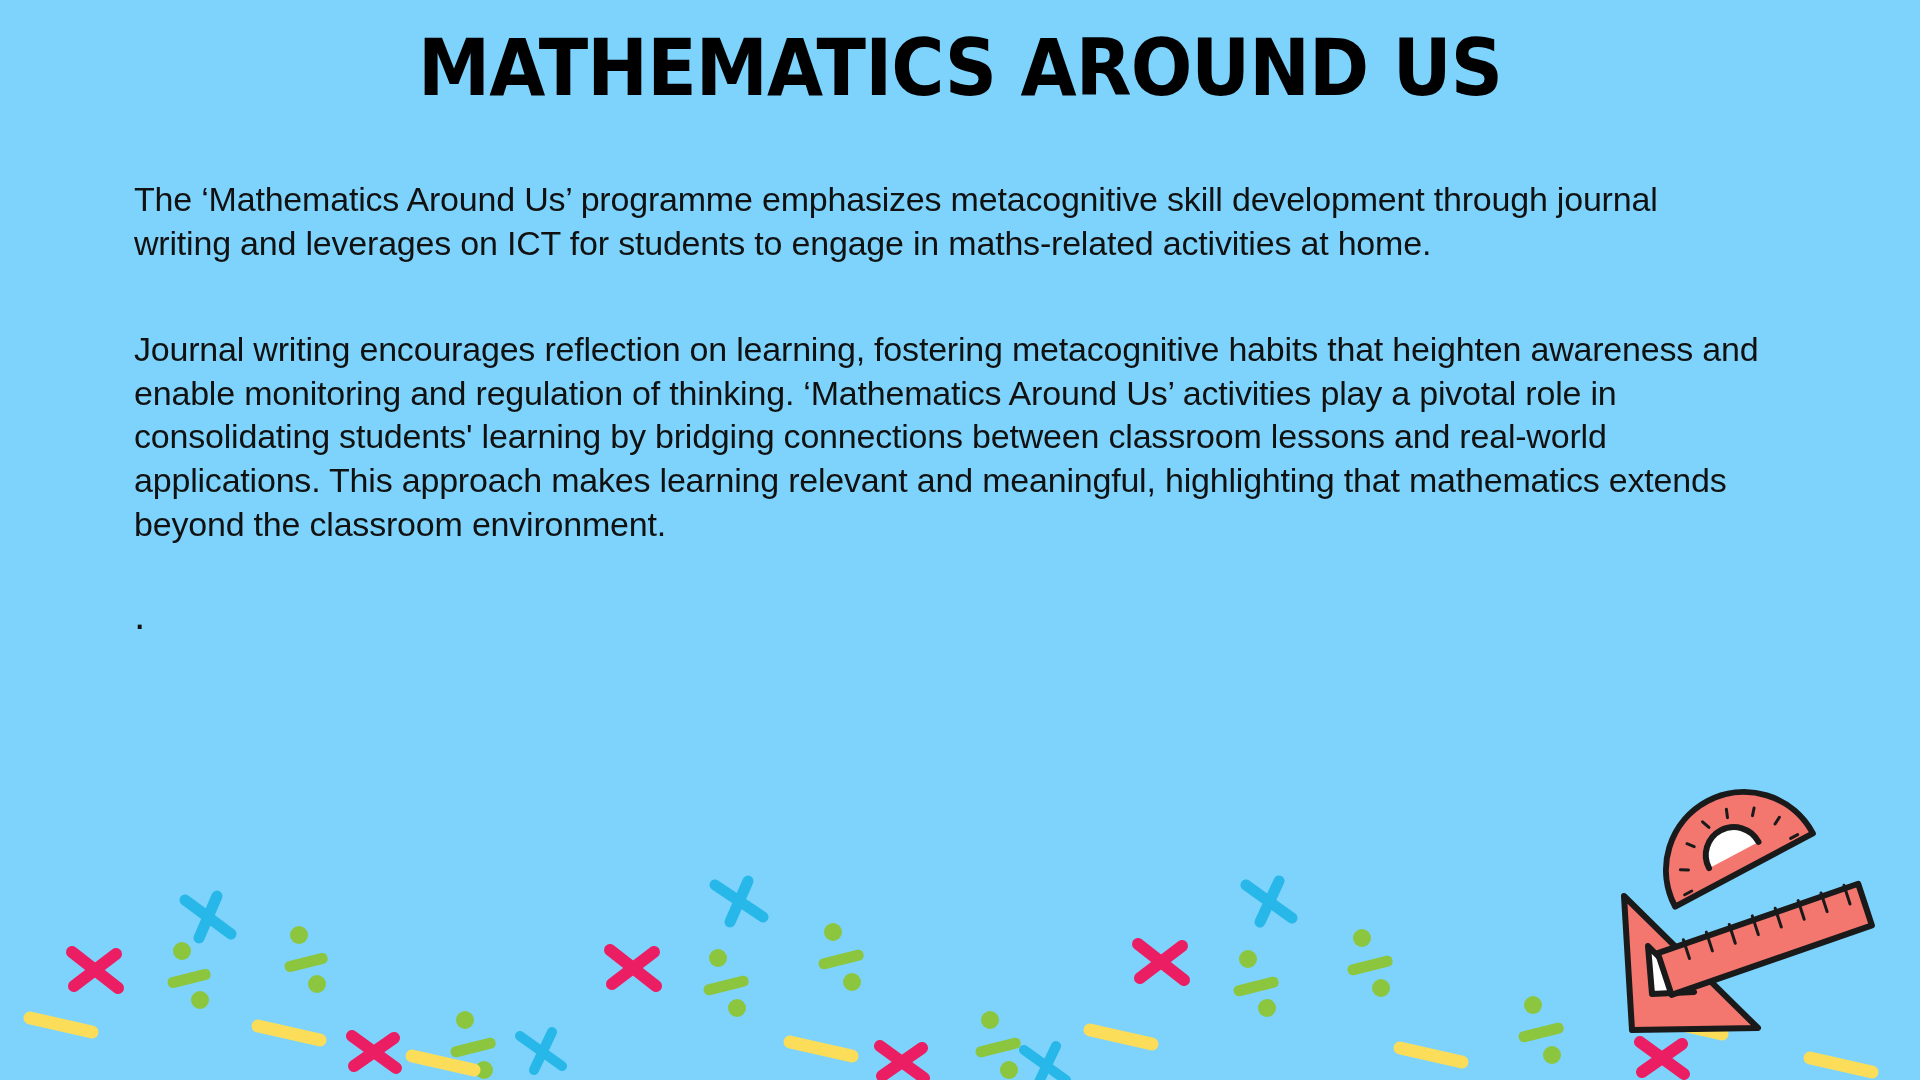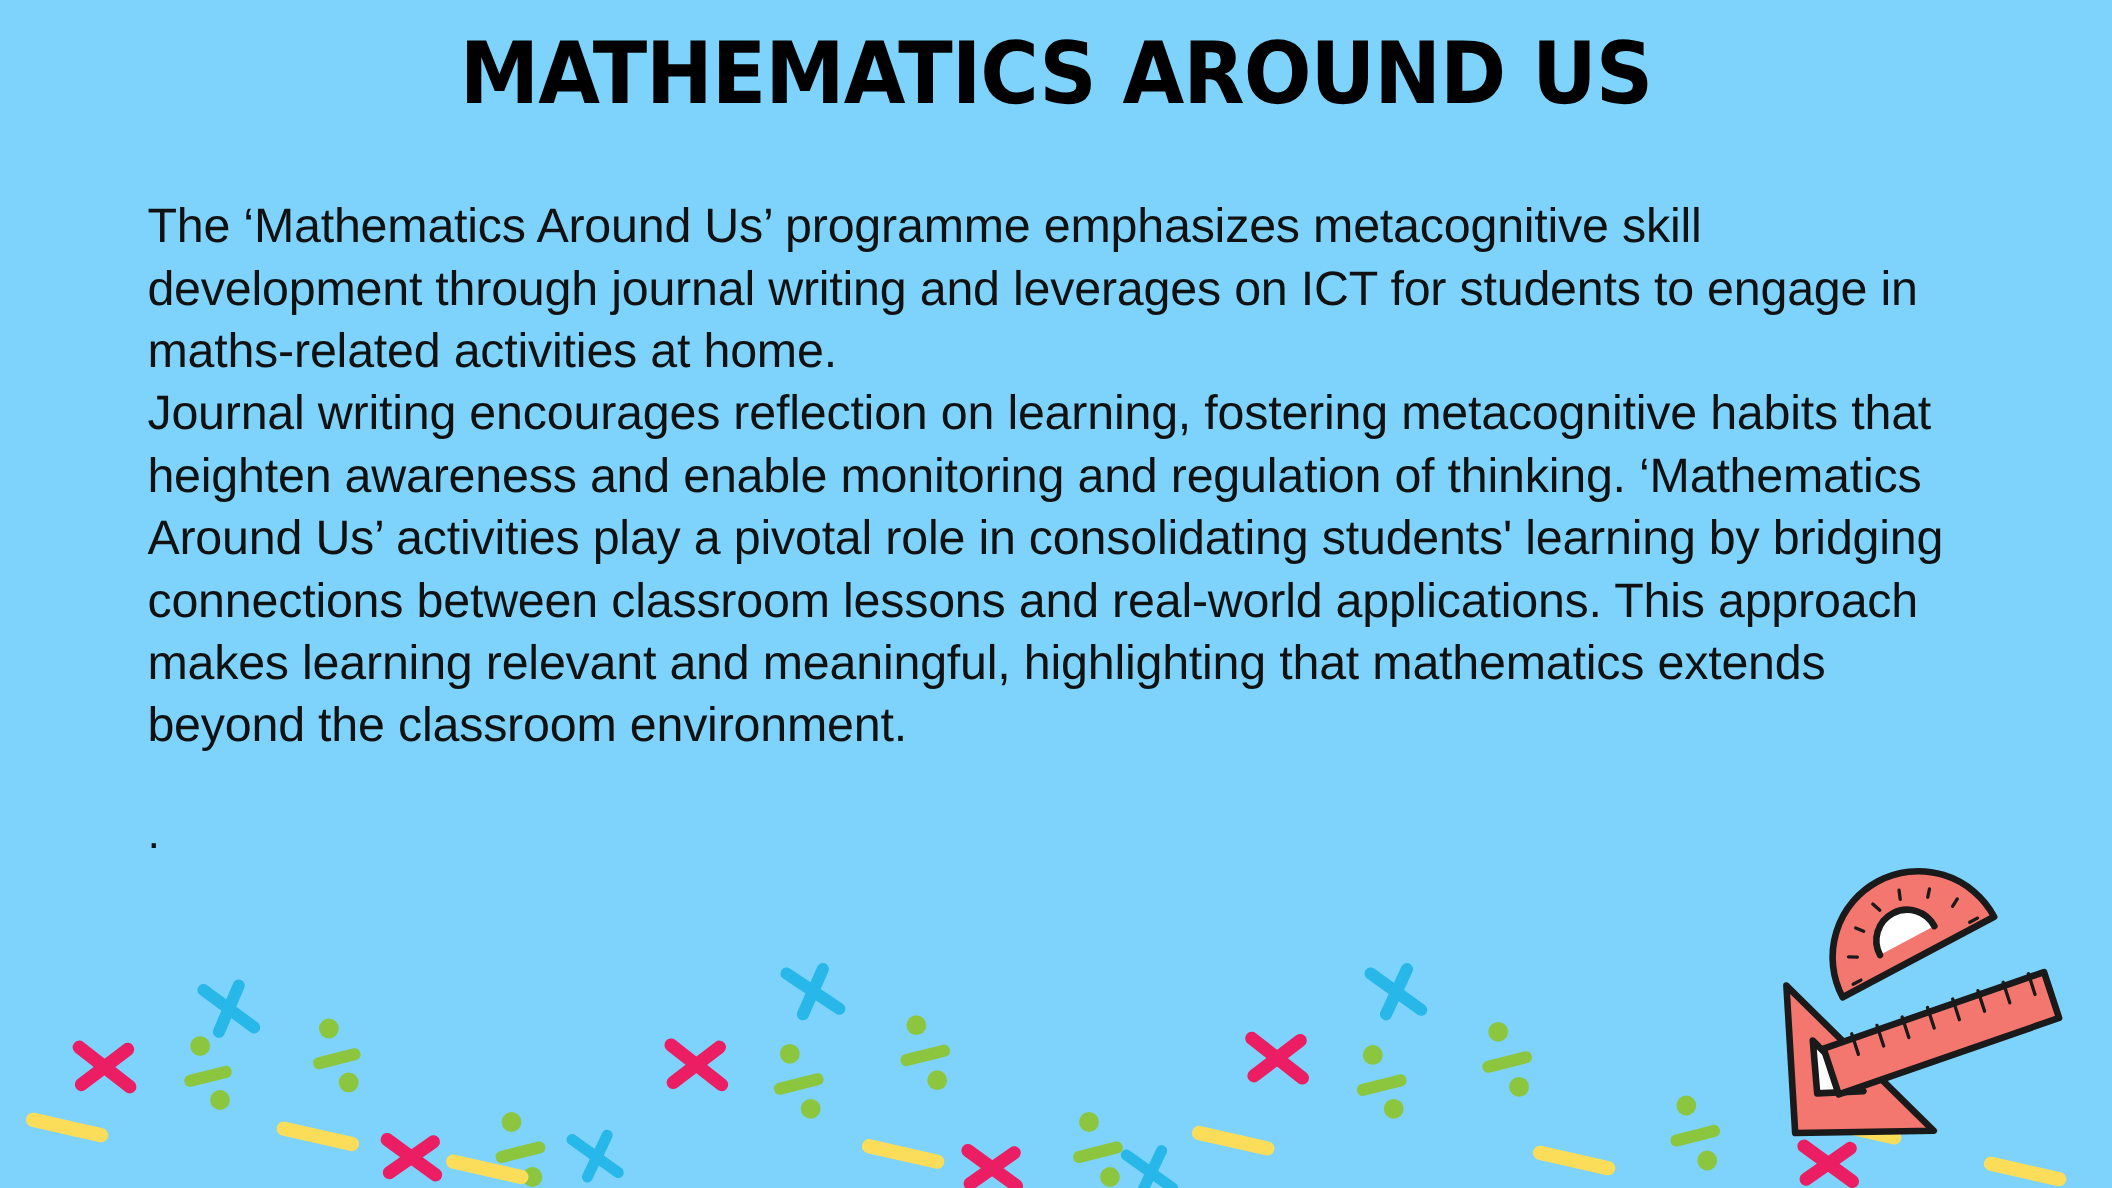--- a/index.html
+++ b/index.html
@@ -41,29 +41,29 @@
 
   .body-block {
     position: absolute;
     top: 178px;
     left: 134px;
     width: 1640px;
   }
 
   .body-para {
     font-family: "Liberation Sans", sans-serif;
-    font-size: 44px;
+    font-size: 34px;
     line-height: 1.29;
     color: #111111;
     margin: 0;
     letter-spacing: -0.2px;
   }
 
   .body-para.p1 { width: 1625px; }
-  .body-para.p2 { width: 1660px; }
+  .body-para.p2 { margin-top: 62px; width: 1660px; }
   .body-para.p3 { margin-top: 48px; font-size: 41px; line-height: 1; }
 
   
   .confetti {
     position: absolute;
     left: 0;
     bottom: 0;
     width: 1920px;
     height: 220px;
     pointer-events: none;

